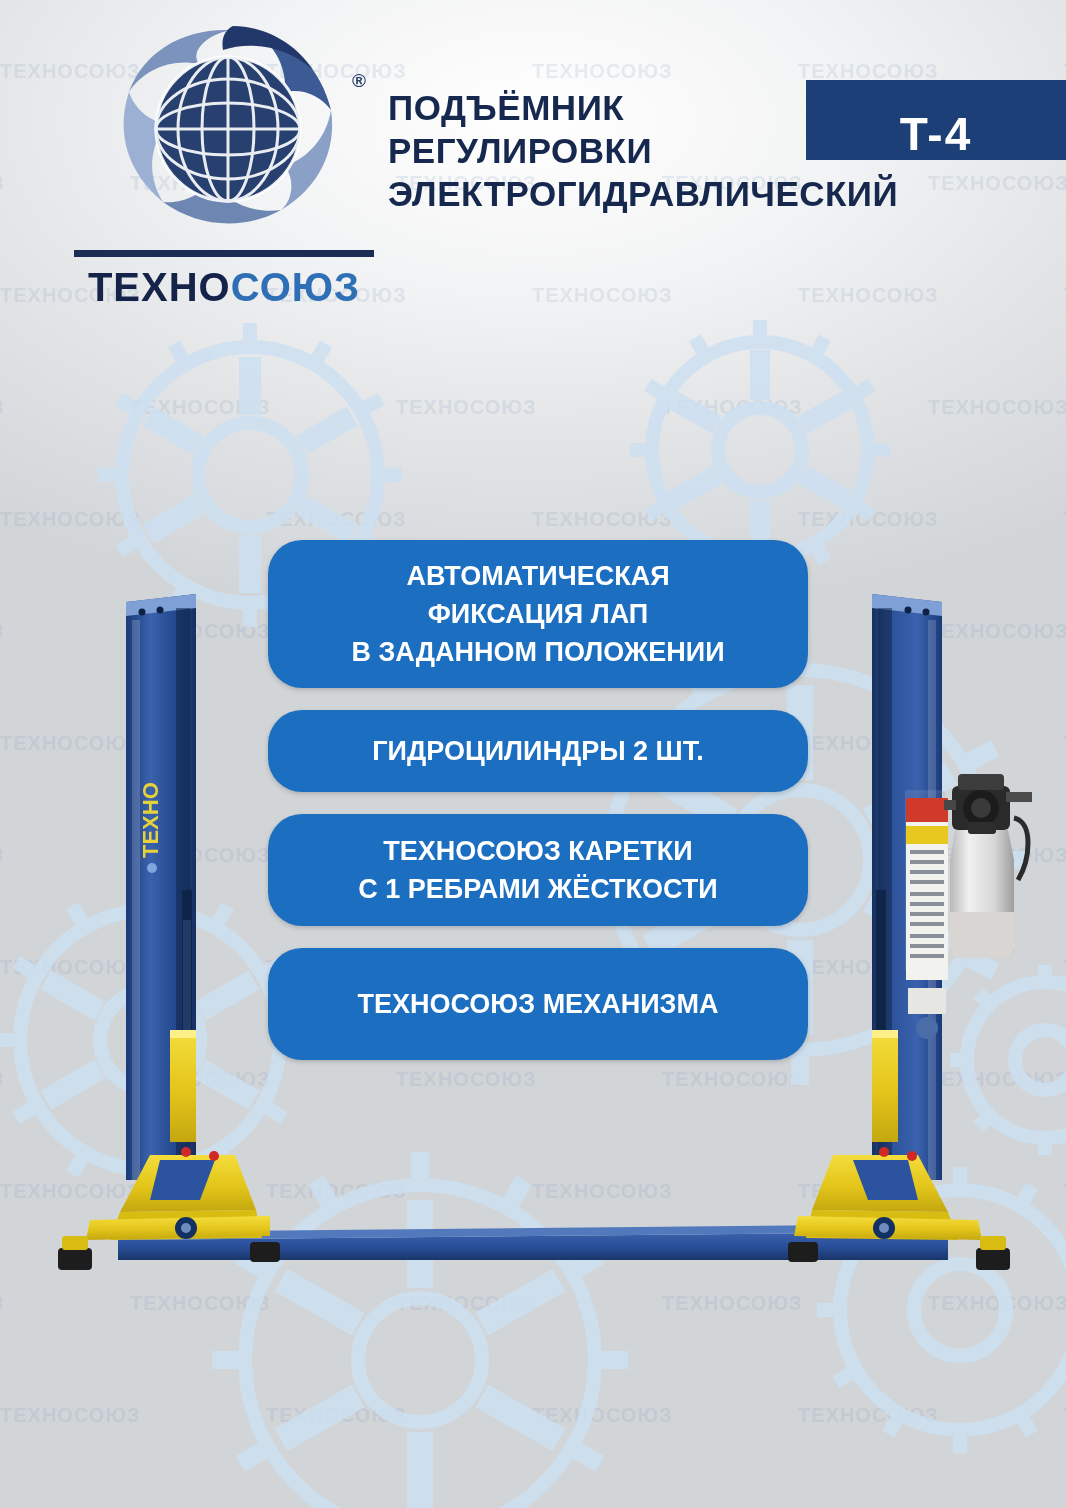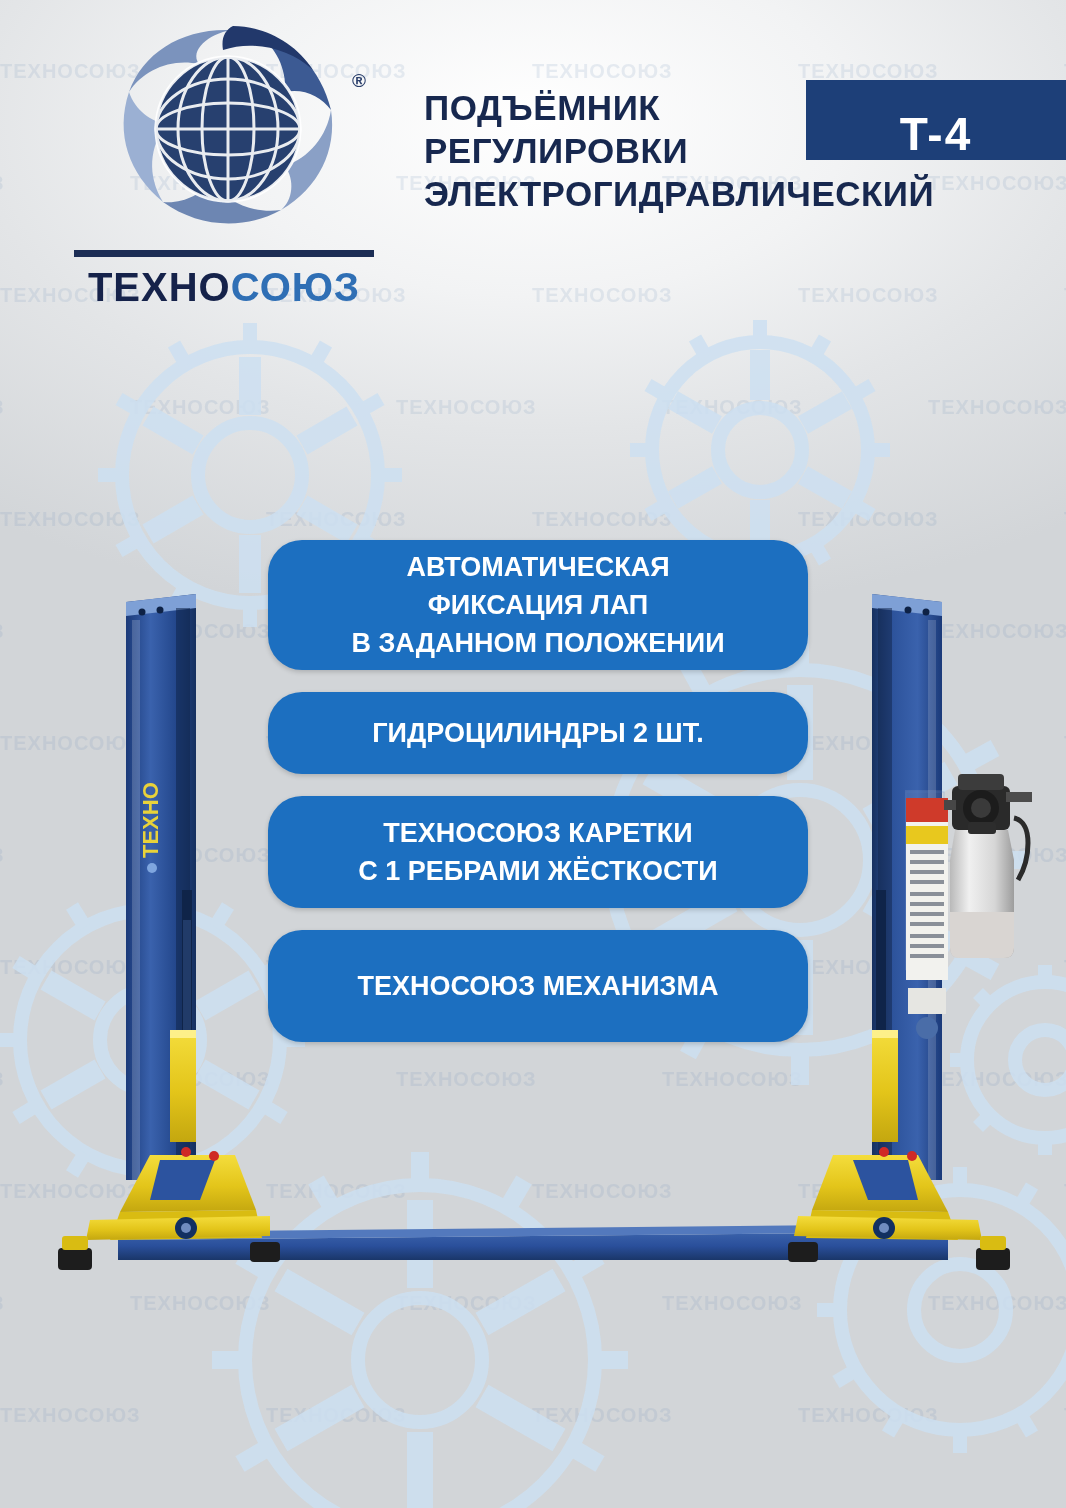--- a/index.html
+++ b/index.html
@@ -101,21 +101,20 @@
     top: 86px;
     width: 650px;
   }
   .title-line {
     color: #17284f;
     font-weight: 700;
     font-size: 35px;
     line-height: 43px;
     letter-spacing: 0.5px;
     white-space: nowrap;
-    margin-left: 36px;
   }
   .model-badge {
     position: absolute;
     left: 806px;
     top: 80px;
     width: 260px;
     height: 80px;
     background: #1d3f78;
     display: flex;
     align-items: center;
@@ -147,21 +146,21 @@
     box-shadow: 0 2px 5px rgba(0,0,0,0.18);
     margin-bottom: 22px;
     padding: 10px 18px;
     box-sizing: border-box;
   }
   .pill .ln {
     font-size: 27px;
     line-height: 38px;
     white-space: nowrap;
   }
-  .pill-1 { height: 130px; }
+  .pill-1 { height: 148px; }
   .pill-2 { height: 82px; }
   .pill-3 { height: 112px; }
   .pill-4 { height: 112px; }
 
   
   .lift {
     position: absolute;
     left: 0;
     top: 560px;
     width: 1066px;

